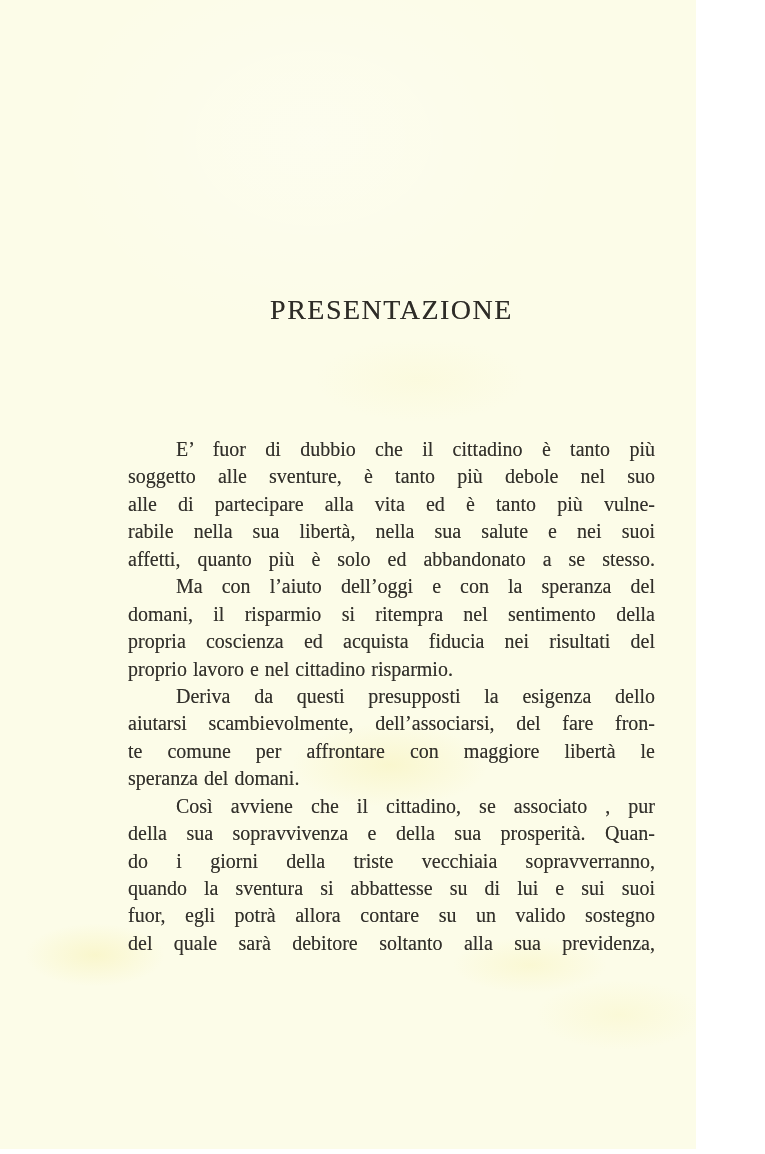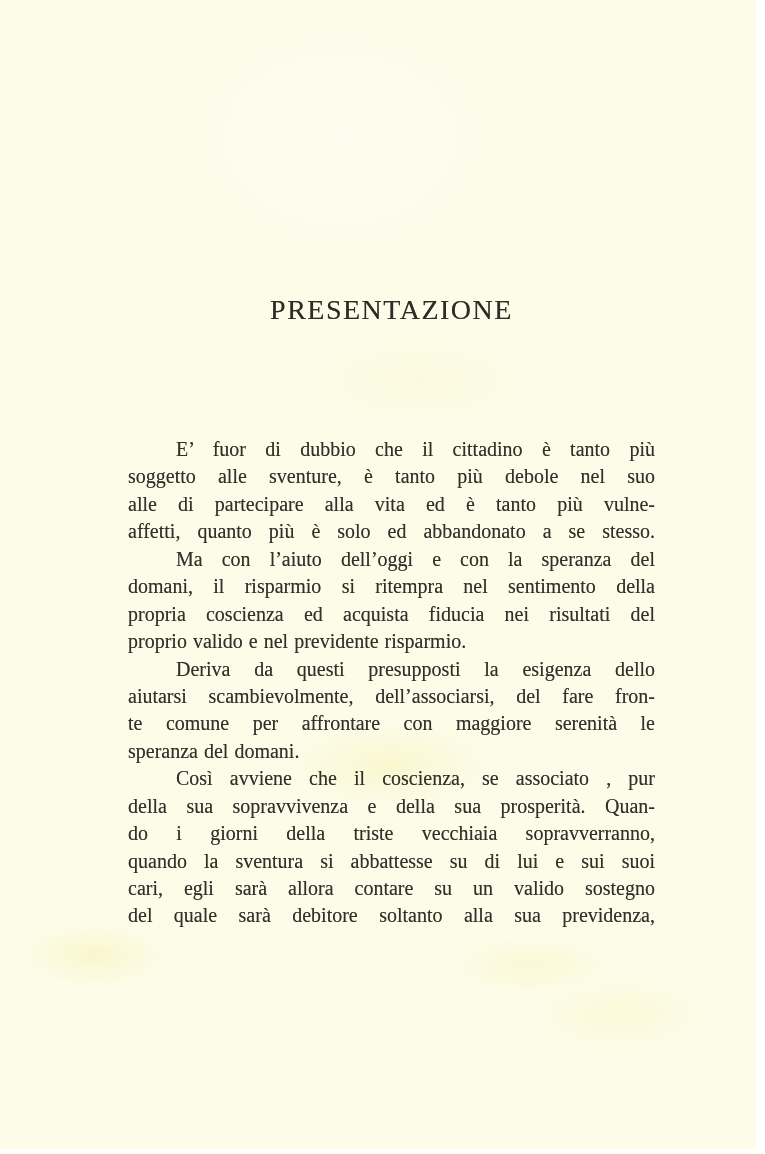--- a/index.html
+++ b/index.html
@@ -6,21 +6,21 @@
     margin: 0;
     padding: 0;
   }
   body {
     width: 765px;
     height: 1154px;
     font-family: "Liberation Serif", "DejaVu Serif", serif;
   }
   .page {
     position: relative;
-    width: 756px;
+    width: 696px;
     height: 1154px;
     overflow: hidden;
     background-color: #fcfce8;
     background-image:
       radial-gradient(ellipse 140px 60px at 390px 765px, rgba(243,233,140,0.28), transparent 70%),
       radial-gradient(ellipse 100px 45px at 95px 955px, rgba(243,233,140,0.30), transparent 70%),
       radial-gradient(ellipse 110px 40px at 530px 965px, rgba(245,236,150,0.25), transparent 70%),
       radial-gradient(ellipse 120px 50px at 620px 1015px, rgba(245,236,150,0.20), transparent 70%),
       radial-gradient(ellipse 150px 60px at 420px 380px, rgba(248,242,180,0.18), transparent 70%),
       radial-gradient(ellipse 350px 260px at 45% 12%, rgba(255,255,255,0.30), transparent 75%);
@@ -80,43 +80,44 @@
   <div class="text-block">
 
     <h1 class="title">PRESENTAZIONE</h1>
 
     <div class="body-text">
 
       <div class="para">
         <div class="line indent">E’ fuor di dubbio che il cittadino è tanto più</div>
         <div class="line">soggetto alle sventure, è tanto più debole nel suo</div>
         <div class="line">alle di partecipare alla vita ed è tanto più vulne-</div>
+        <div class="line">rabile nella sua libertà, nella sua salute e nei suoi</div>
         <div class="line">affetti, quanto più è solo ed abbandonato a se stesso.</div>
       </div>
 
       <div class="para">
         <div class="line indent">Ma con l’aiuto dell’oggi e con la speranza del</div>
         <div class="line">domani, il risparmio si ritempra nel sentimento della</div>
         <div class="line">propria coscienza ed acquista fiducia nei risultati del</div>
-        <div class="line flush">proprio valido e nel previdente risparmio.</div>
+        <div class="line flush">proprio lavoro e nel cittadino risparmio.</div>
       </div>
 
       <div class="para">
         <div class="line indent">Deriva da questi presupposti la esigenza dello</div>
         <div class="line">aiutarsi scambievolmente, dell’associarsi, del fare fron-</div>
-        <div class="line">te comune per affrontare con maggiore serenità le</div>
+        <div class="line">te comune per affrontare con maggiore libertà le</div>
         <div class="line flush">speranza del domani.</div>
       </div>
 
       <div class="para">
-        <div class="line indent">Così avviene che il coscienza, se associato , pur</div>
+        <div class="line indent">Così avviene che il cittadino, se associato , pur</div>
         <div class="line">della sua sopravvivenza e della sua prosperità. Quan-</div>
         <div class="line">do i giorni della triste vecchiaia sopravverranno,</div>
         <div class="line">quando la sventura si abbattesse su di lui e sui suoi</div>
-        <div class="line">cari, egli sarà allora contare su un valido sostegno</div>
+        <div class="line">fuor, egli potrà allora contare su un valido sostegno</div>
         <div class="line">del quale sarà debitore soltanto alla sua previdenza,</div>
       </div>
 
     </div>
   </div>
 
   <div class="scan-edge-bottom"></div>
 </div>
 
 </body></html>

